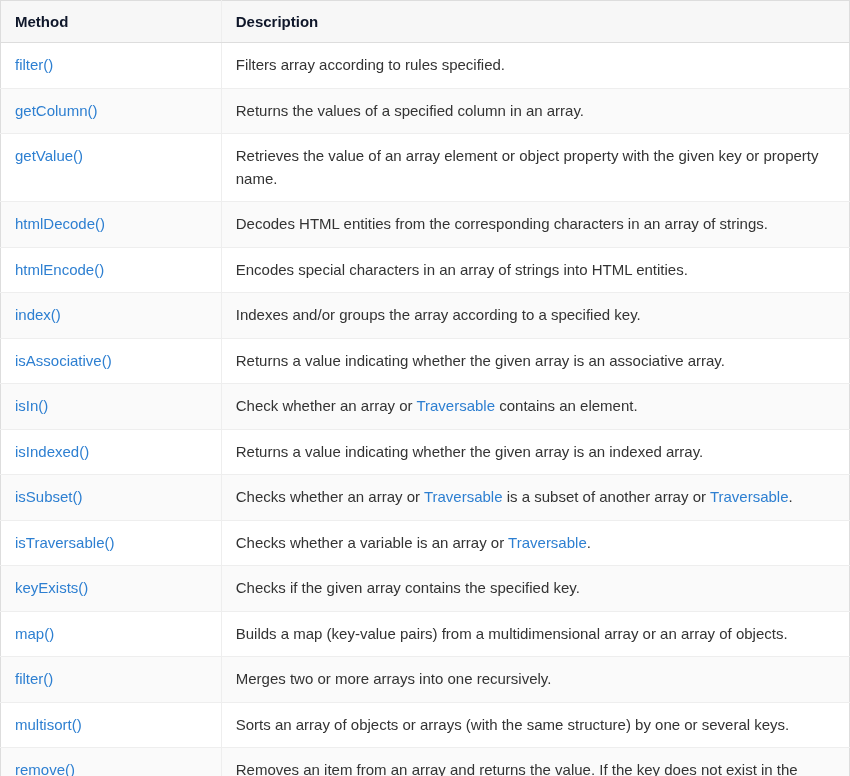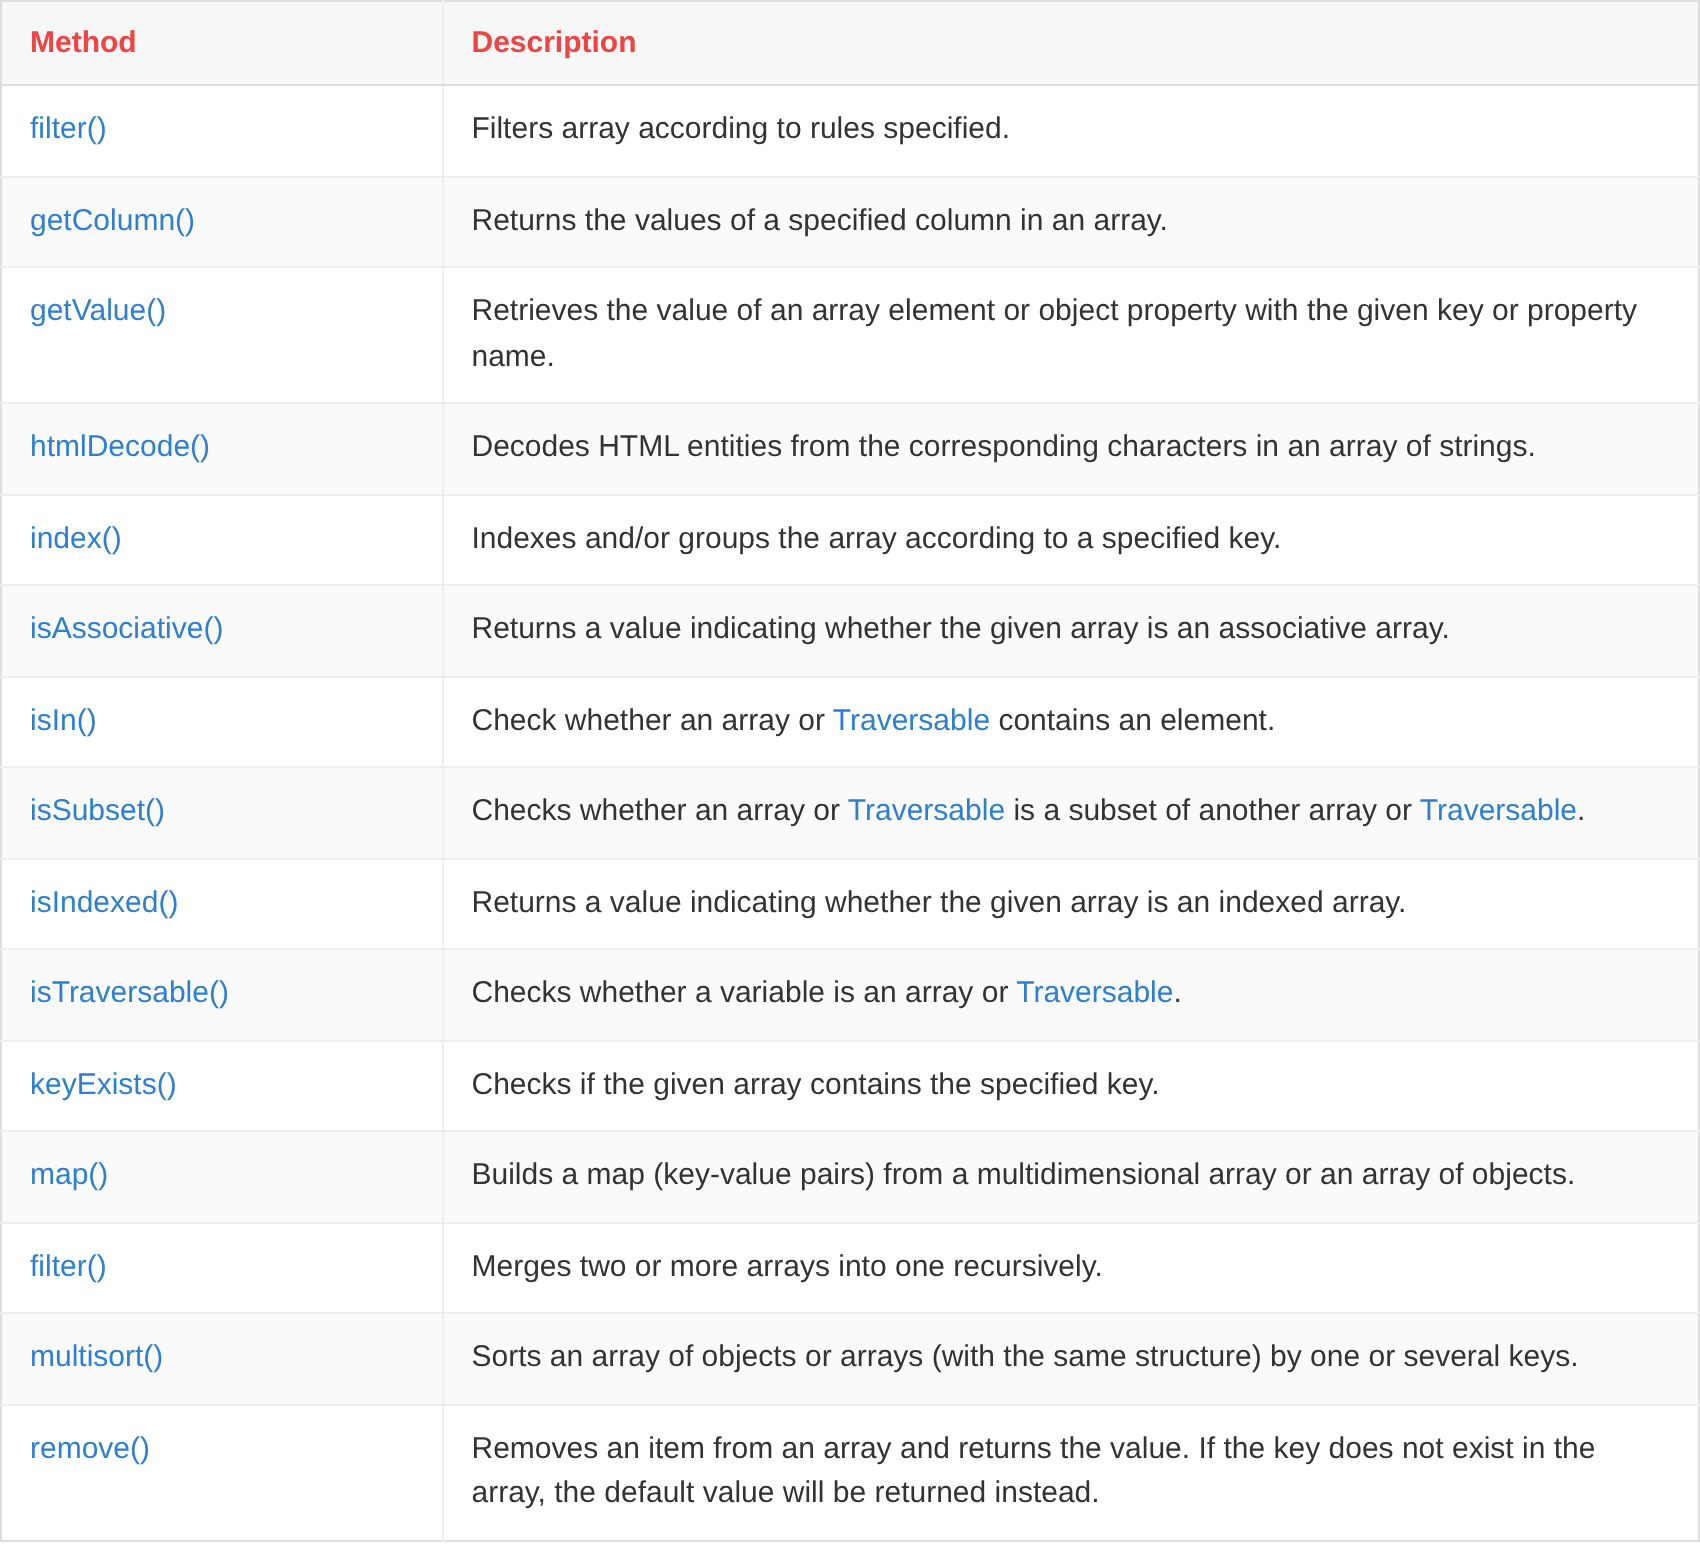--- a/index.html
+++ b/index.html
@@ -17,21 +17,21 @@
       width: 100%;
       border-collapse: collapse;
       border: 1px solid #ddd;
     }
     thead th {
       background: #f7f7f7;
       text-align: left;
       padding: 12px 14px;
       font-weight: 700;
       border-bottom: 1px solid #ddd;
-      color: #ef4444;
+      color: #0f172a;
     }
     tbody td {
       padding: 11px 14px;
       border-top: 1px solid #eee;
       vertical-align: top;
       line-height: 1.5;
       margin-top: 16px;
     }
     tbody tr:nth-child(even) {
       background: #fafafa;
@@ -69,38 +69,42 @@
       </tr>
       <tr>
         <td><a class="method-link" href="#">getValue()</a></td>
         <td><span>Retrieves the value of an array element or object property with the given key or property name.</span></td>
       </tr>
       <tr>
         <td><a class="method-link" href="#">htmlDecode()</a></td>
         <td><span>Decodes HTML entities from the corresponding characters in an array of strings.</span></td>
       </tr>
       <tr>
+        <td><a class="method-link" href="#">htmlEncode()</a></td>
+        <td><span>Encodes special characters in an array of strings into HTML entities.</span></td>
+      </tr>
+      <tr>
         <td><a class="method-link" href="#">index()</a></td>
         <td><span>Indexes and/or groups the array according to a specified key.</span></td>
       </tr>
       <tr>
         <td><a class="method-link" href="#">isAssociative()</a></td>
         <td><span>Returns a value indicating whether the given array is an associative array.</span></td>
       </tr>
       <tr>
         <td><a class="method-link" href="#">isIn()</a></td>
         <td><span>Check whether an array or </span><a class="inline-link" href="#">Traversable</a><span> contains an element.</span></td>
       </tr>
       <tr>
+        <td><a class="method-link" href="#">isIndexed()</a></td>
+        <td><span>Returns a value indicating whether the given array is an indexed array.</span></td>
+      </tr>
+      <tr>
         <td><a class="method-link" href="#">isSubset()</a></td>
         <td><span>Checks whether an array or </span><a class="inline-link" href="#">Traversable</a><span> is a subset of another array or </span><a class="inline-link" href="#">Traversable</a><span>.</span></td>
-      </tr>
-      <tr>
-        <td><a class="method-link" href="#">isIndexed()</a></td>
-        <td><span>Returns a value indicating whether the given array is an indexed array.</span></td>
       </tr>
       <tr>
         <td><a class="method-link" href="#">isTraversable()</a></td>
         <td><span>Checks whether a variable is an array or </span><a class="inline-link" href="#">Traversable</a><span>.</span></td>
       </tr>
       <tr>
         <td><a class="method-link" href="#">keyExists()</a></td>
         <td><span>Checks if the given array contains the specified key.</span></td>
       </tr>
       <tr>

